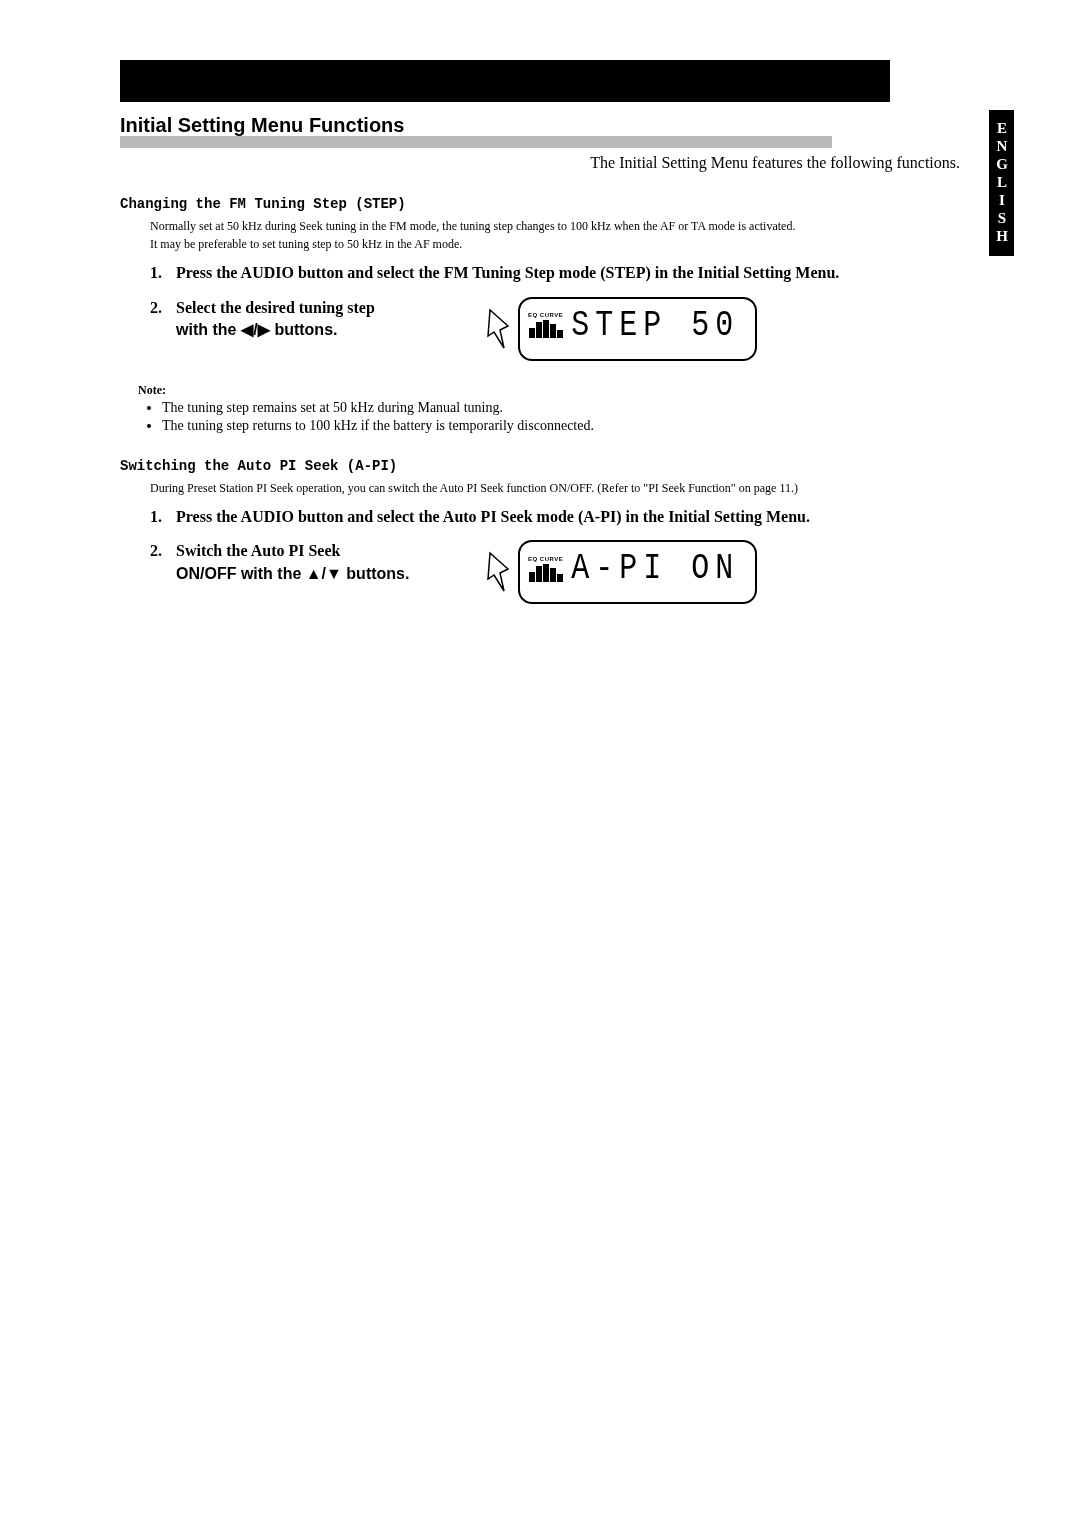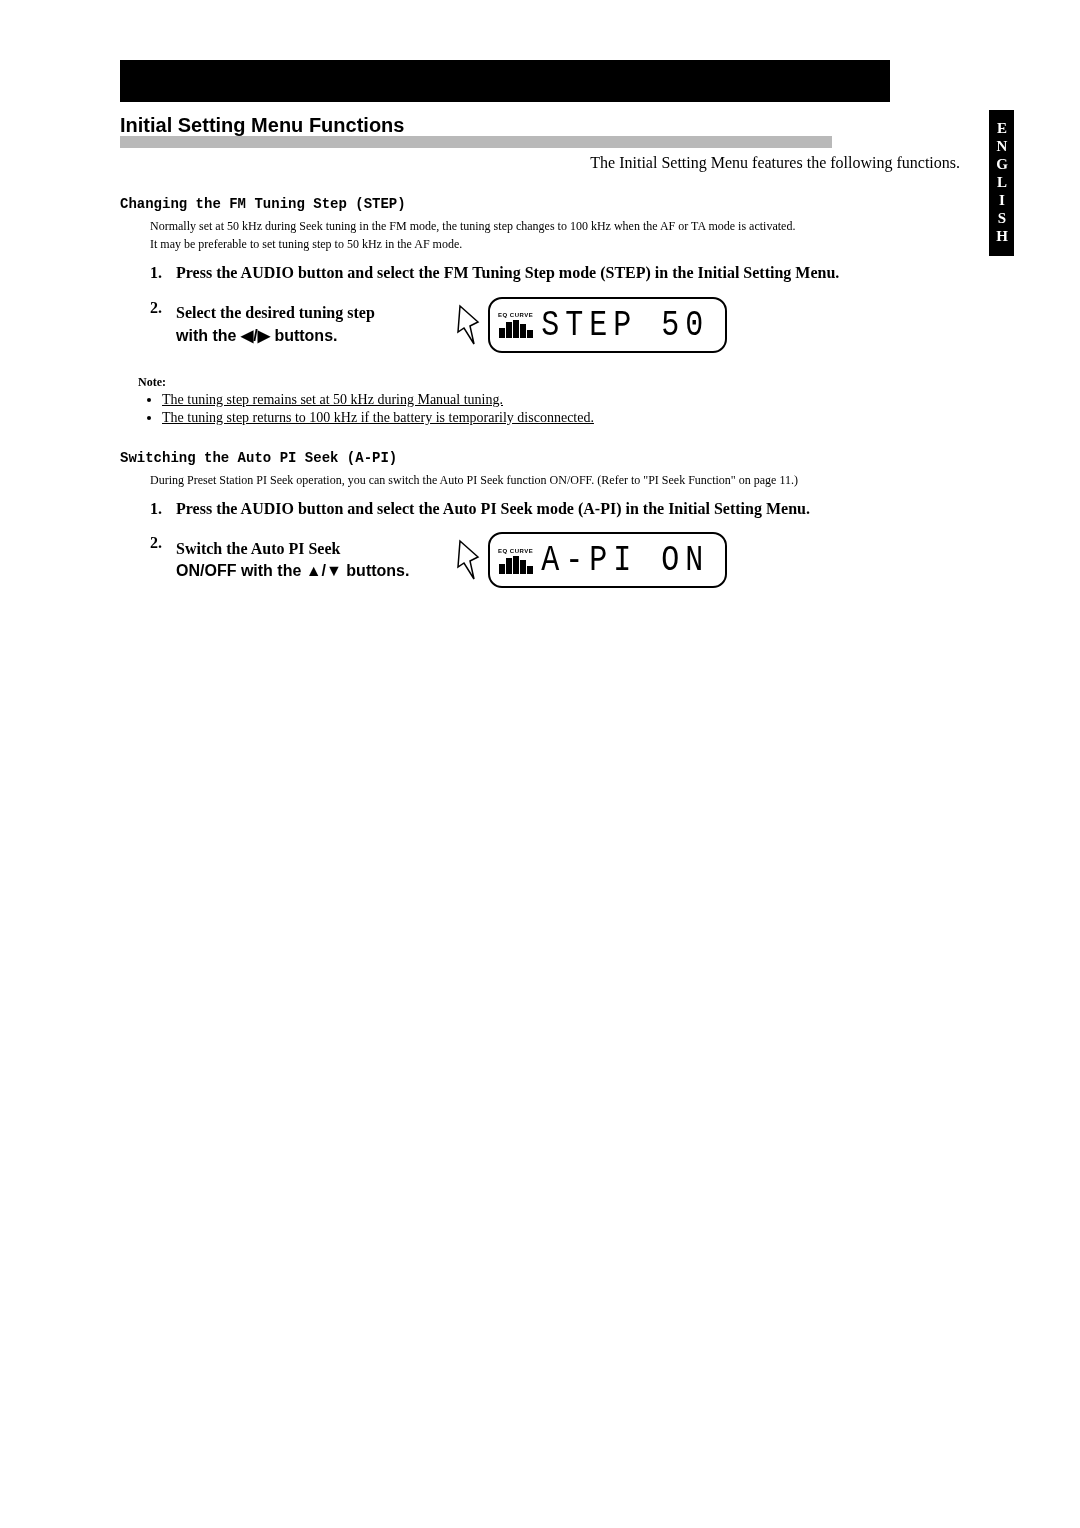--- a/index.html
+++ b/index.html
@@ -63,44 +63,45 @@
     padding-left: 26px;
   }
   ol.steps > li::before {
     content: counter(step) ".";
     position: absolute;
     left: 0;
     font-weight: bold;
   }
   .step-flex {
     display: flex;
-    align-items: center;
+    align-items: flex-start;
+    gap: 30px;
   }
   .step-text { flex: 0 0 280px; }
   .note-head {
     font-weight: bold;
     font-size: 12px;
     margin: 22px 0 2px 18px;
   }
   ul.notes {
     margin: 0 0 24px 28px;
     padding: 0 0 0 14px;
     font-size: 14px;
   }
-  ul.notes li { margin-bottom: 2px; text-decoration: underline; }
+  ul.notes li { margin-bottom: 2px; }
   .lcd-wrap {
     display: flex;
     align-items: center;
     gap: 6px;
   }
   .pointer svg { display: block; }
   .lcd {
     border: 2px solid #000;
     border-radius: 14px;
-    padding: 4px 16px 4px 8px;
+    padding: 4px 16px 12px 8px;
     display: flex;
     align-items: center;
     gap: 8px;
     height: 44px;
   }
   .eq-block {
     display: flex;
     flex-direction: column;
     align-items: center;
     gap: 1px;

